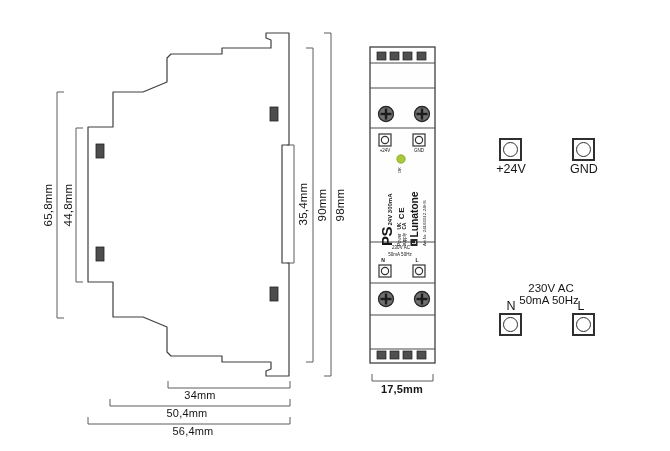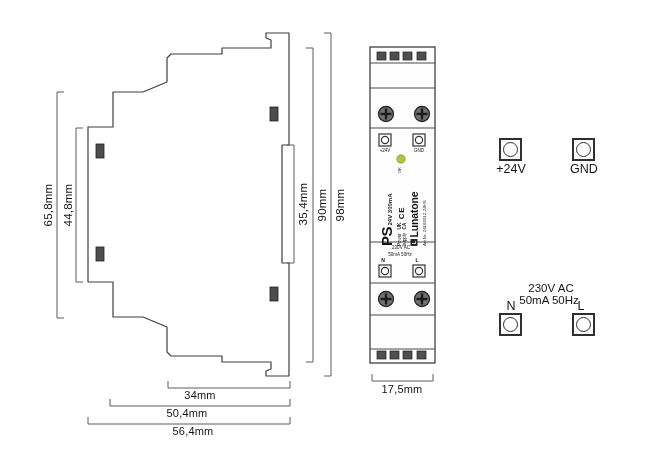--- a/index.html
+++ b/index.html
@@ -131,21 +131,21 @@
   </svg>
 
   <div class="abs dim-v" style="left:48px;top:205px;">65,8mm</div>
   <div class="abs dim-v" style="left:68px;top:205px;">44,8mm</div>
   <div class="abs dim-v" style="left:303px;top:204px;">35,4mm</div>
   <div class="abs dim-v" style="left:322px;top:205px;">90mm</div>
   <div class="abs dim-v" style="left:340px;top:205px;">98mm</div>
   <div class="abs dim-h" style="left:200px;top:389px;">34mm</div>
   <div class="abs dim-h" style="left:187px;top:407px;">50,4mm</div>
   <div class="abs dim-h" style="left:193px;top:425px;">56,4mm</div>
-  <div class="abs dim-h" style="left:402px;top:383px;">17,5mm</div>
+  <div class="abs dim-h" style="left:402px;top:383px;font-weight:bold;">17,5mm</div>
 
   <div class="abs tiny t9" style="left:385px;top:150px;">+24V</div>
   <div class="abs tiny t9" style="left:419px;top:150px;">GND</div>
   <div class="abs ok-rot" style="left:400px;top:170px;">OK</div>
 
   <div class="module-label">
     <div class="ml-row1">
       <span class="ml-ps">PS</span>
       <span class="ml-rating">24V 300mA</span>
     </div>

